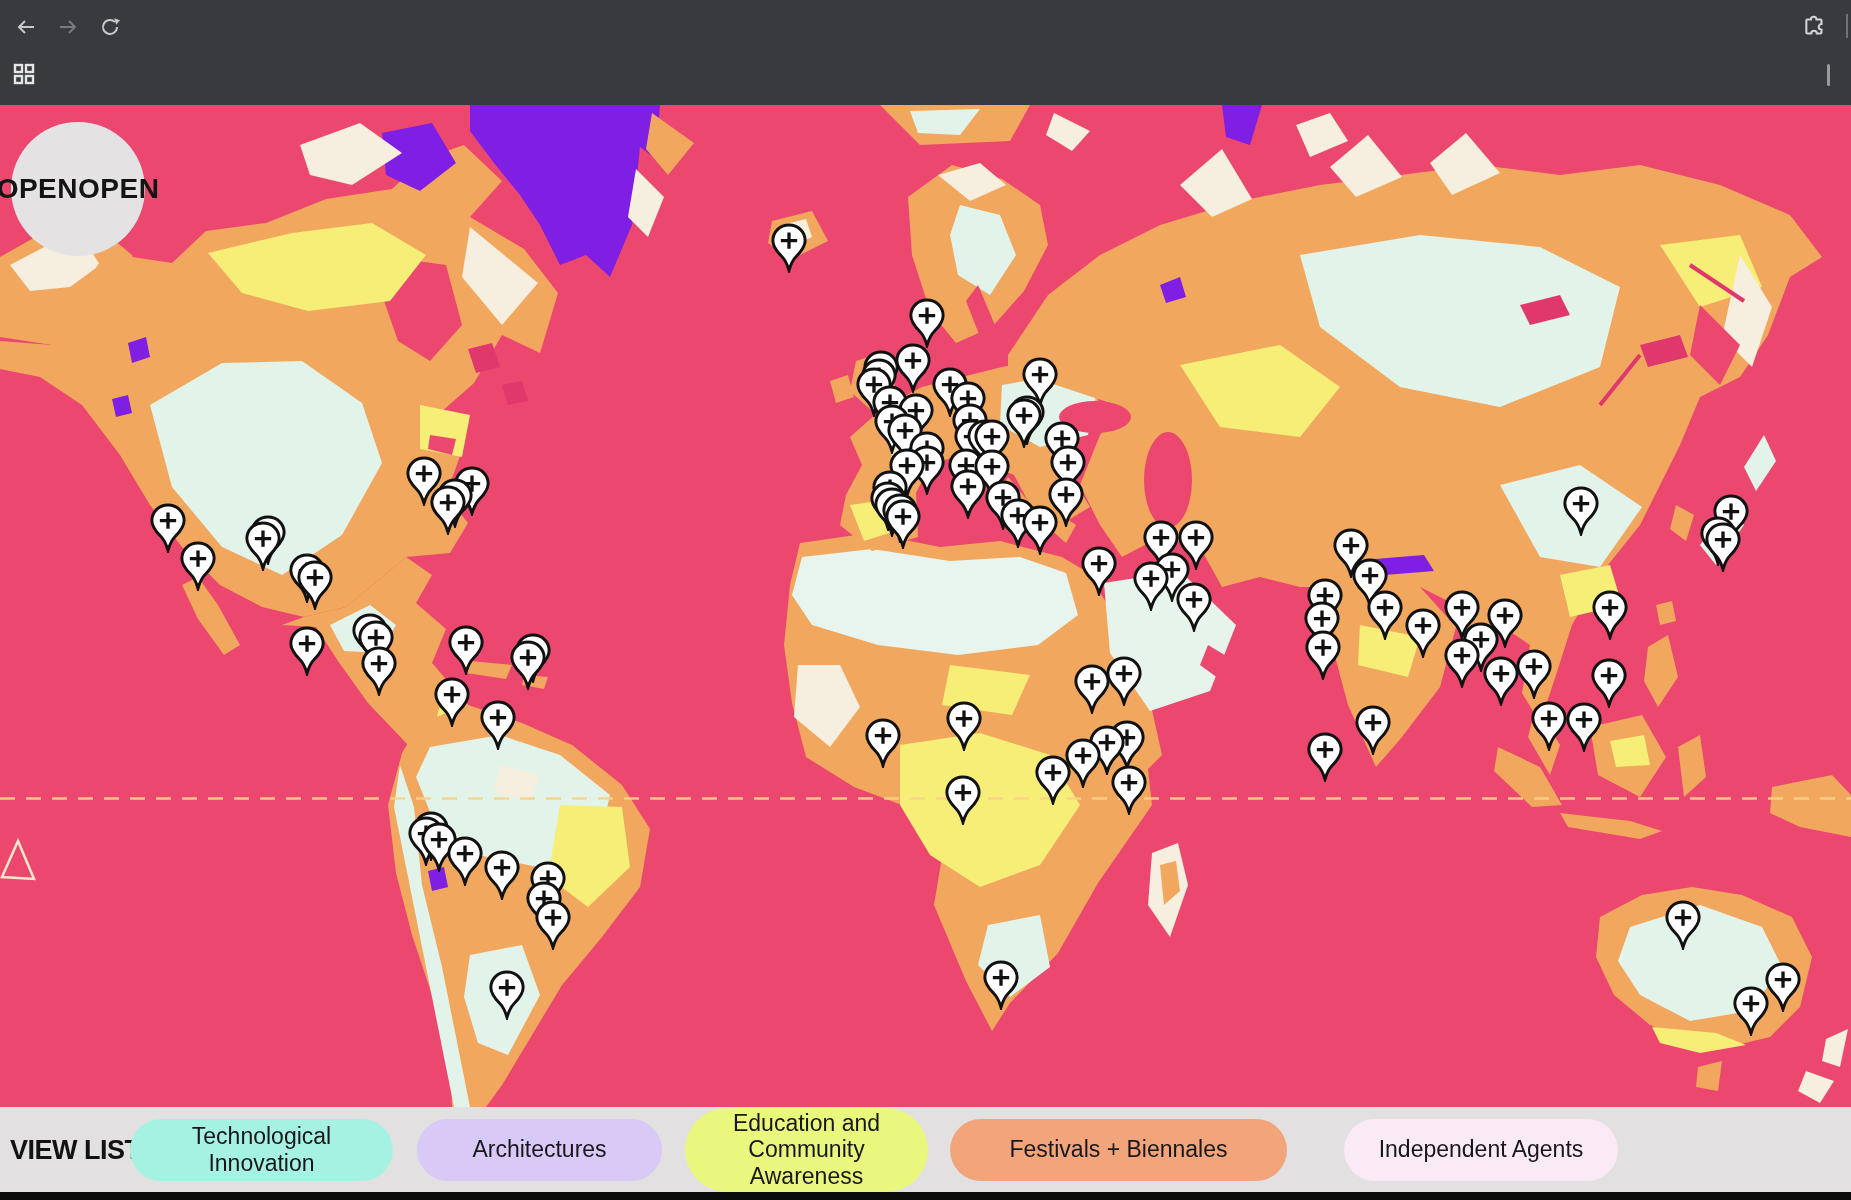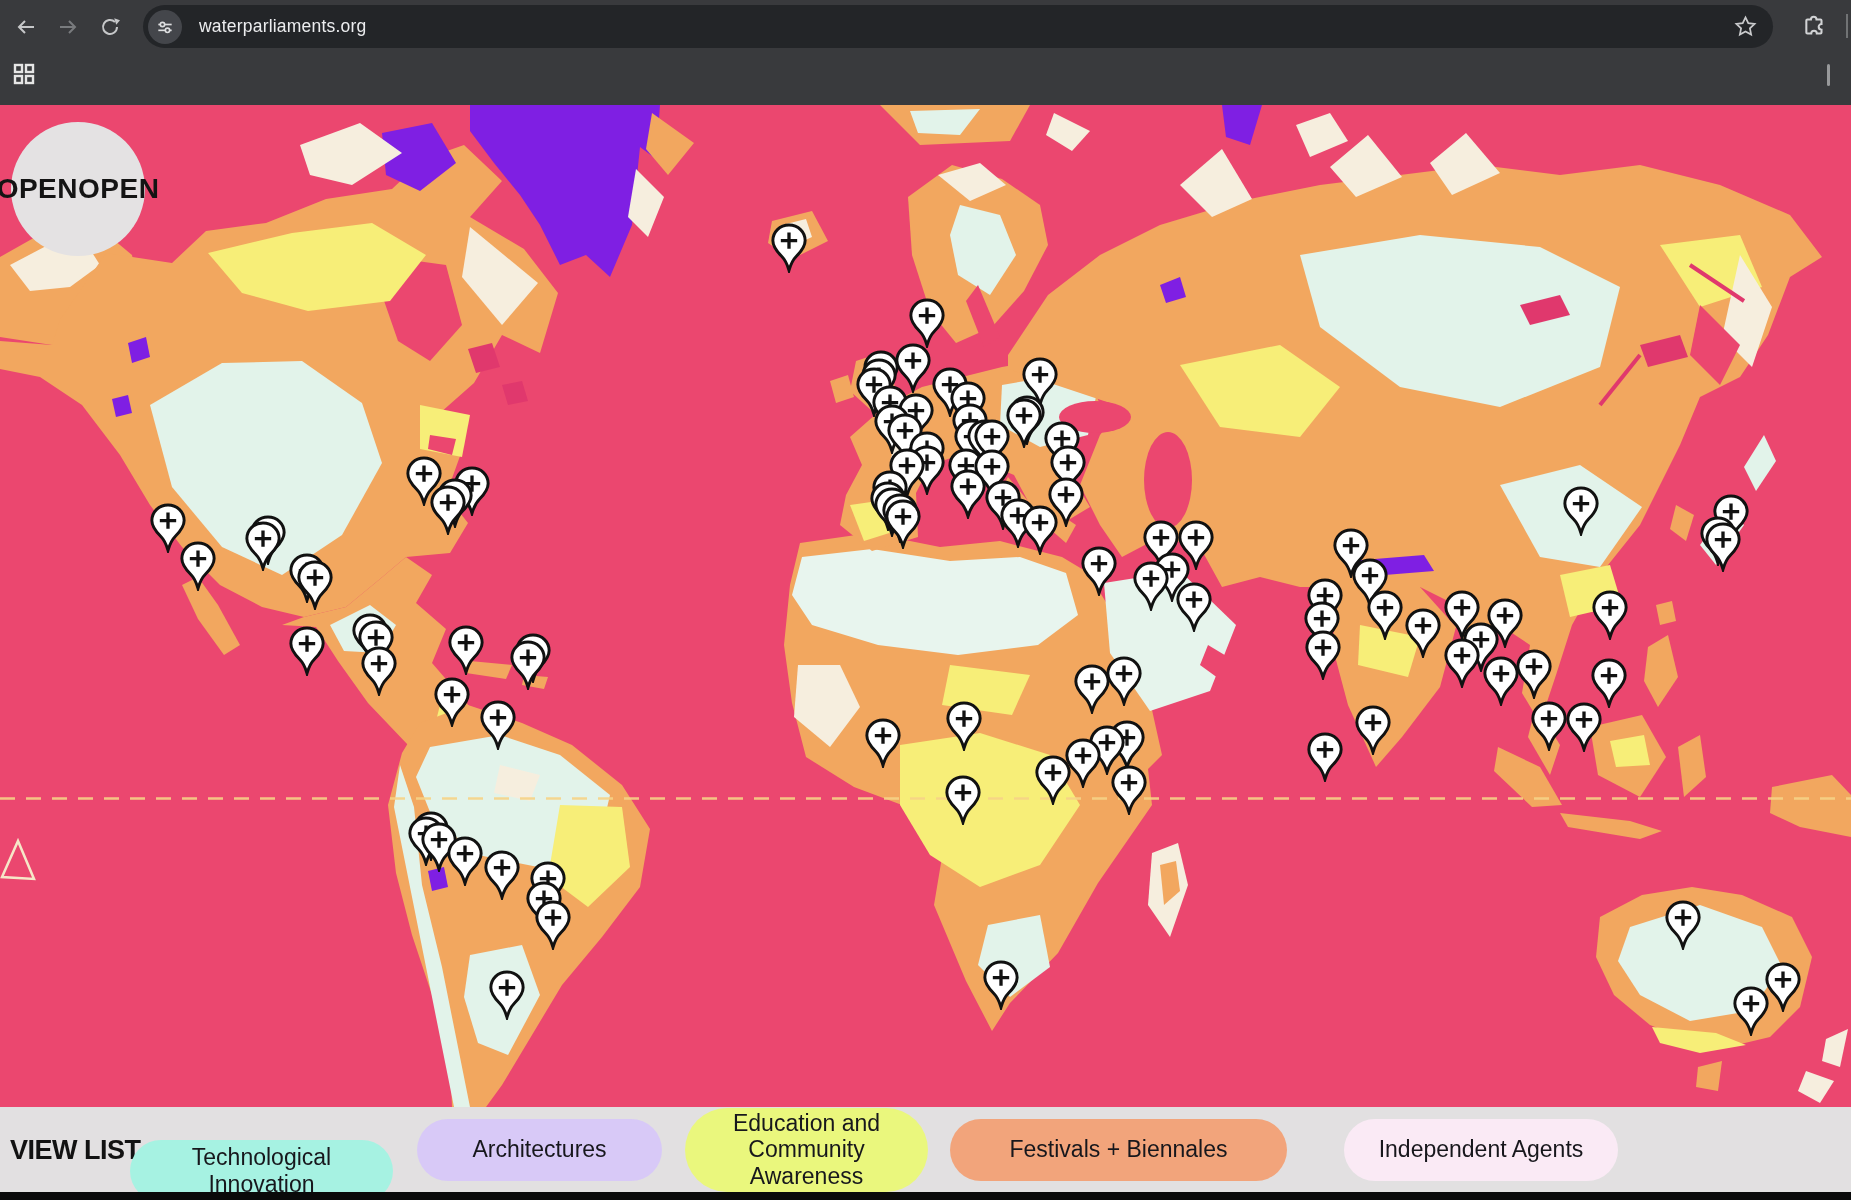--- a/index.html
+++ b/index.html
@@ -66,36 +66,20 @@
           <path d="M13 6l6 6-6 6"></path>
         </svg>
     </div>
     <div class="navbtn" style="left:96px">
       <svg width="24" height="24" viewBox="0 0 24 24" fill="none" stroke="#C6C7C9" stroke-width="2">
           <path d="M19 12a7 7 0 1 1-2.05-4.95"></path>
           <polygon points="16.2,3.2 22,5.2 18.2,9.8" fill="#C6C7C9" stroke="none"></polygon>
         </svg>
     </div>
 
-    <div class="urlbar">
-      <div class="tune-circle">
-        <svg width="20" height="20" viewBox="0 0 24 24" fill="none" stroke="#DDDEE0" stroke-width="2">
-          <path d="M4 9h16"></path>
-            <circle cx="9" cy="9" r="2.6" fill="#44464B"></circle>
-          <path d="M4 16h16"></path>
-            <circle cx="15" cy="16" r="2.6" fill="#44464B"></circle>
-        </svg>
-      </div>
-      <span class="url-text">waterparliaments.org</span>
-      <div class="star">
-        <svg width="23" height="23" viewBox="0 0 24 24" fill="none" stroke="#C9CACC" stroke-width="1.8">
-            <path d="M12 2.5l2.9 6 6.6.8-4.9 4.6 1.3 6.5L12 17.2 6.1 20.4l1.3-6.5L2.5 9.3l6.6-.8z"></path>
-          </svg>
-      </div>
-    </div>
 
     <div class="puzzle">
       <svg width="26" height="26" viewBox="0 0 24 24" fill="none" stroke="#D2D3D5" stroke-width="1.9">
         <path d="M5 9h3.2a2.6 2.6 0 1 1 5.2 0H17a1 1 0 0 1 1 1v3.2a2.6 2.6 0 1 0 0 5.2V21a1 1 0 0 1-1 1h-3.3a2.6 2.6 0 1 0-5.2 0H5a1 1 0 0 1-1-1V10a1 1 0 0 1 1-1z" transform="translate(0,-3)"></path>
       </svg>
     </div>
     <div class="edge-tick"></div>
 
     <div class="grid-btn">
       <svg width="22" height="22" viewBox="0 0 22 22" fill="none" stroke="#E6E6E6" stroke-width="2.4">
@@ -876,21 +860,21 @@
           <svg viewBox="0 0 40 52">
             <path d="M20 1.8 C10.2 1.8 3 9.2 3 18.2 C3 25 7.5 30 12 34.5 C15.2 37.7 18 42.5 20 49.5 C22 42.5 24.8 37.7 28 34.5 C32.5 30 37 25 37 18.2 C37 9.2 29.8 1.8 20 1.8 Z" fill="#FFFFFF" stroke="#111111" stroke-width="3.1"></path>
             <path d="M11.4 18.2 H28.6 M20 9.6 V26.8" stroke="#111111" stroke-width="3.5" fill="none"></path>
           </svg>
         </div>
       </div>
   </div>
 
   <div class="filterbar">
     <div class="view-list">VIEW LIST</div>
-    <div class="pill h1 p0" style="background: rgb(166, 242, 226); margin-top: 21px;">Technological Innovation</div>
+    <div class="pill h1 p0" style="background: rgb(166, 242, 226);">Technological Innovation</div>
     <div class="pill h2 p2" style="background: rgb(234, 247, 125);">Education and Community Awareness</div>
     <div class="pill h1 p1" style="background: rgb(216, 201, 247);">Architectures</div>
     <div class="pill h1 p3" style="background: rgb(242, 164, 123);">Festivals + Biennales</div>
     <div class="pill h1 p4" style="background: rgb(250, 234, 245);">Independent Agents</div>
   </div>
   <div class="bottom-strip"></div>
 
 </div>
 
 </body></html>

